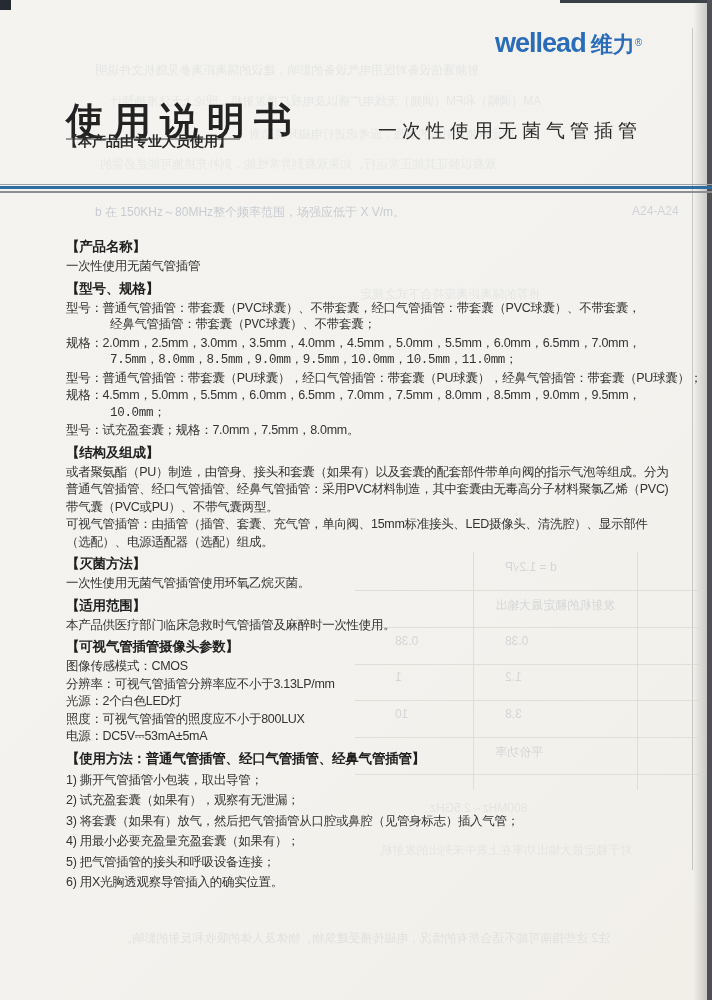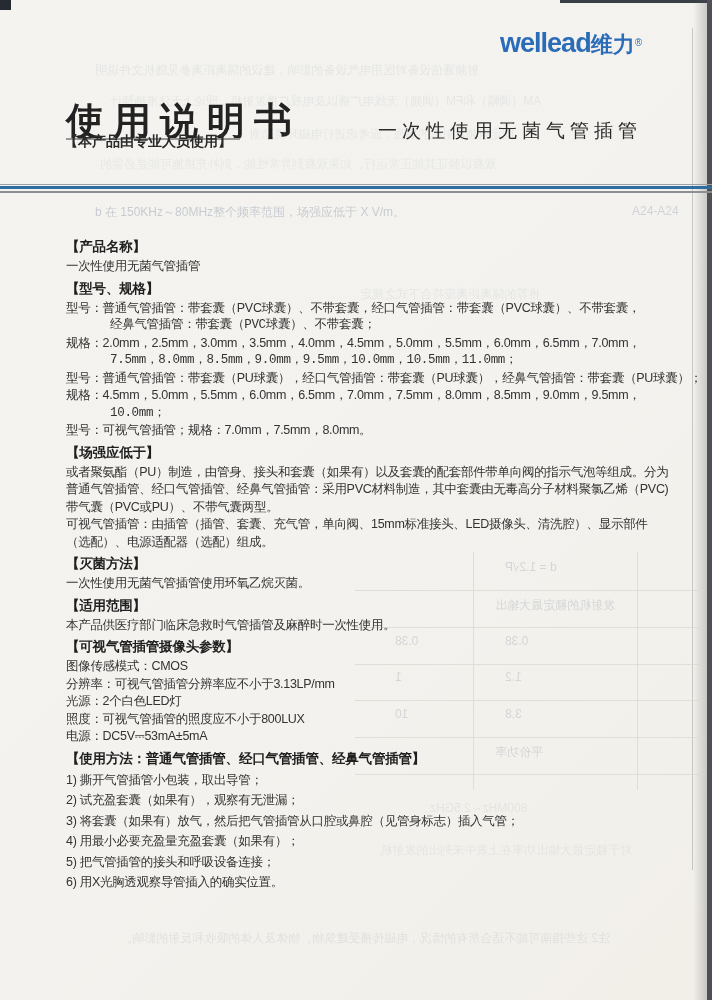--- a/index.html
+++ b/index.html
@@ -16,21 +16,21 @@
   .corner-artifact{position:absolute;left:0;top:0;width:11px;height:10px;background:#262b33;}
   .top-edge{position:absolute;top:0;left:560px;right:0;height:3px;background:#3a3f46;}
   .right-edge{position:absolute;top:0;right:0;width:5px;height:1000px;background:#4e5054;}
   .page-fold{position:absolute;top:28px;bottom:130px;right:19px;width:1px;background:#c6c6c2;}
   .right-shadow{position:absolute;top:0;right:5px;width:14px;height:1000px;
     background:linear-gradient(to left,rgba(80,80,85,.25),rgba(80,80,85,0));}
 
   
   .logo{position:absolute;top:28px;right:70px;white-space:nowrap;color:#2b6cb8;}
   .logo .latin{font-size:27px;font-weight:bold;letter-spacing:-1px;}
-  .logo .cn{font-size:22px;font-weight:bold;}
+  .logo .cn{font-size:22px;font-weight:bold;margin-left:5px;}
   .logo sup{font-size:10px;vertical-align:super;}
   .doc-title{position:absolute;left:66px;top:96px;font-size:38px;font-weight:bold;
     letter-spacing:9px;color:#222;}
   .title-rule{position:absolute;left:66px;top:138px;width:174px;height:0;
     border-top:2px solid #97979а;border-top:2px solid #979795;}
   .audience{position:absolute;left:64px;top:133px;font-size:14px;font-weight:600;color:#2a2a2a;}
   .product-name{position:absolute;right:70px;top:118px;font-size:19px;letter-spacing:5px;
     color:#2c2c2c;white-space:nowrap;}
 
   
@@ -123,24 +123,24 @@
       </div>
       <div class="section">
         <div class="section-title">【型号、规格】</div>
         <div class="line">型号：普通气管插管：带套囊（PVC球囊）、不带套囊，经口气管插管：带套囊（PVC球囊）、不带套囊，</div>
         <div class="line indent">经鼻气管插管：带套囊（PVC球囊）、不带套囊；</div>
         <div class="line">规格：2.0mm，2.5mm，3.0mm，3.5mm，4.0mm，4.5mm，5.0mm，5.5mm，6.0mm，6.5mm，7.0mm，</div>
         <div class="line indent">7.5mm，8.0mm，8.5mm，9.0mm，9.5mm，10.0mm，10.5mm，11.0mm；</div>
         <div class="line">型号：普通气管插管：带套囊（PU球囊），经口气管插管：带套囊（PU球囊），经鼻气管插管：带套囊（PU球囊）；</div>
         <div class="line">规格：4.5mm，5.0mm，5.5mm，6.0mm，6.5mm，7.0mm，7.5mm，8.0mm，8.5mm，9.0mm，9.5mm，</div>
         <div class="line indent">10.0mm；</div>
-        <div class="line">型号：可视气管插管；规格：7.0mm，7.5mm，8.0mm。</div>
+        <div class="line">型号：试充盈套囊；规格：7.0mm，7.5mm，8.0mm。</div>
       </div>
       <div class="section">
-        <div class="section-title">【场强应低于】</div>
+        <div class="section-title">【结构及组成】</div>
         <div class="line">或者聚氨酯（PU）制造，由管身、接头和套囊（如果有）以及套囊的配套部件带单向阀的指示气泡等组成。分为</div>
         <div class="line">普通气管插管、经口气管插管、经鼻气管插管：采用PVC材料制造，其中套囊由无毒高分子材料聚氯乙烯（PVC)</div>
         <div class="line">带气囊（PVC或PU）、不带气囊两型。</div>
         <div class="line">可视气管插管：由插管（插管、套囊、充气管，单向阀、15mm标准接头、LED摄像头、清洗腔）、显示部件</div>
         <div class="line">（选配）、电源适配器（选配）组成。</div>
       </div>
       <div class="section">
         <div class="section-title">【灭菌方法】</div>
         <div class="line">一次性使用无菌气管插管使用环氧乙烷灭菌。</div>
       </div>

